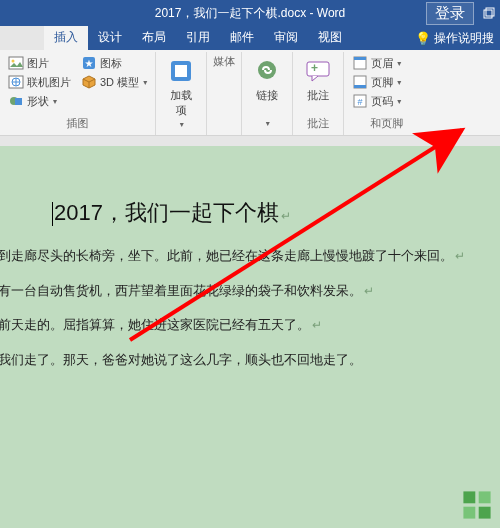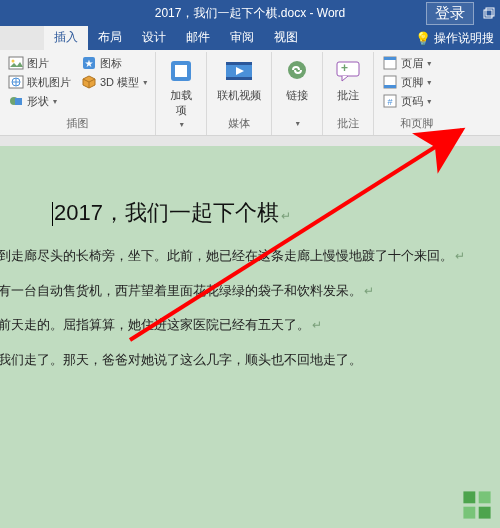--- a/index.html
+++ b/index.html
@@ -157,22 +157,23 @@
       <svg width="12" height="12" viewBox="0 0 12 12">
           <rect x="1" y="3" width="8" height="8" fill="none" stroke="#fff" stroke-width="1"></rect>
           <rect x="3" y="1" width="8" height="8" fill="none" stroke="#fff" stroke-width="1"></rect>
         </svg>
     </span>
   </div>
 </div>
 
 <div class="tabbar">
   <div class="tab active">插入</div>
+  <div class="tab">设计</div>
   <div class="tab">布局</div>
-  <div class="tab">设计</div>
+  <div class="tab">引用</div>
   <div class="tab">邮件</div>
   <div class="tab">审阅</div>
   <div class="tab">视图</div>
   <div class="help-btn">
     <span class="bulb">💡</span>
     <span>操作说明搜</span>
   </div>
 </div>
 
 <div class="ribbon">
@@ -251,33 +252,20 @@
           </span>
         <span style="white-space:pre-line">加载
 项</span>
           <span class="dd">▾</span>
       </div>
     </div>
     <div class="group-label"></div>
   </div>
 
   <div class="group">
-    <div class="group-body">
-      <div class="big-btn">
-        <span class="big-ico">
-            <svg width="30" height="26">
-              <rect x="2" y="4" width="26" height="18" rx="2" fill="#4a90d9"></rect>
-              <path d="M12 9 L20 13 L12 17 Z" fill="#fff"></path>
-              <rect x="2" y="4" width="26" height="3" fill="#2b579a"></rect>
-              <rect x="2" y="19" width="26" height="3" fill="#2b579a"></rect>
-            </svg>
-          </span>
-        <span>联机视频</span>
-      </div>
-    </div>
     <div class="group-label">媒体</div>
   </div>
 
   <div class="group">
     <div class="group-body">
       <div class="big-btn">
         <span class="big-ico">
             <svg width="28" height="26">
               <circle cx="14" cy="12" r="9" fill="#6fa36f"></circle>
               <path d="M10 12 a3 3 0 0 1 6 0 M12 12 a3 3 0 0 0 6 0" stroke="#fff" stroke-width="2" fill="none"></path>

